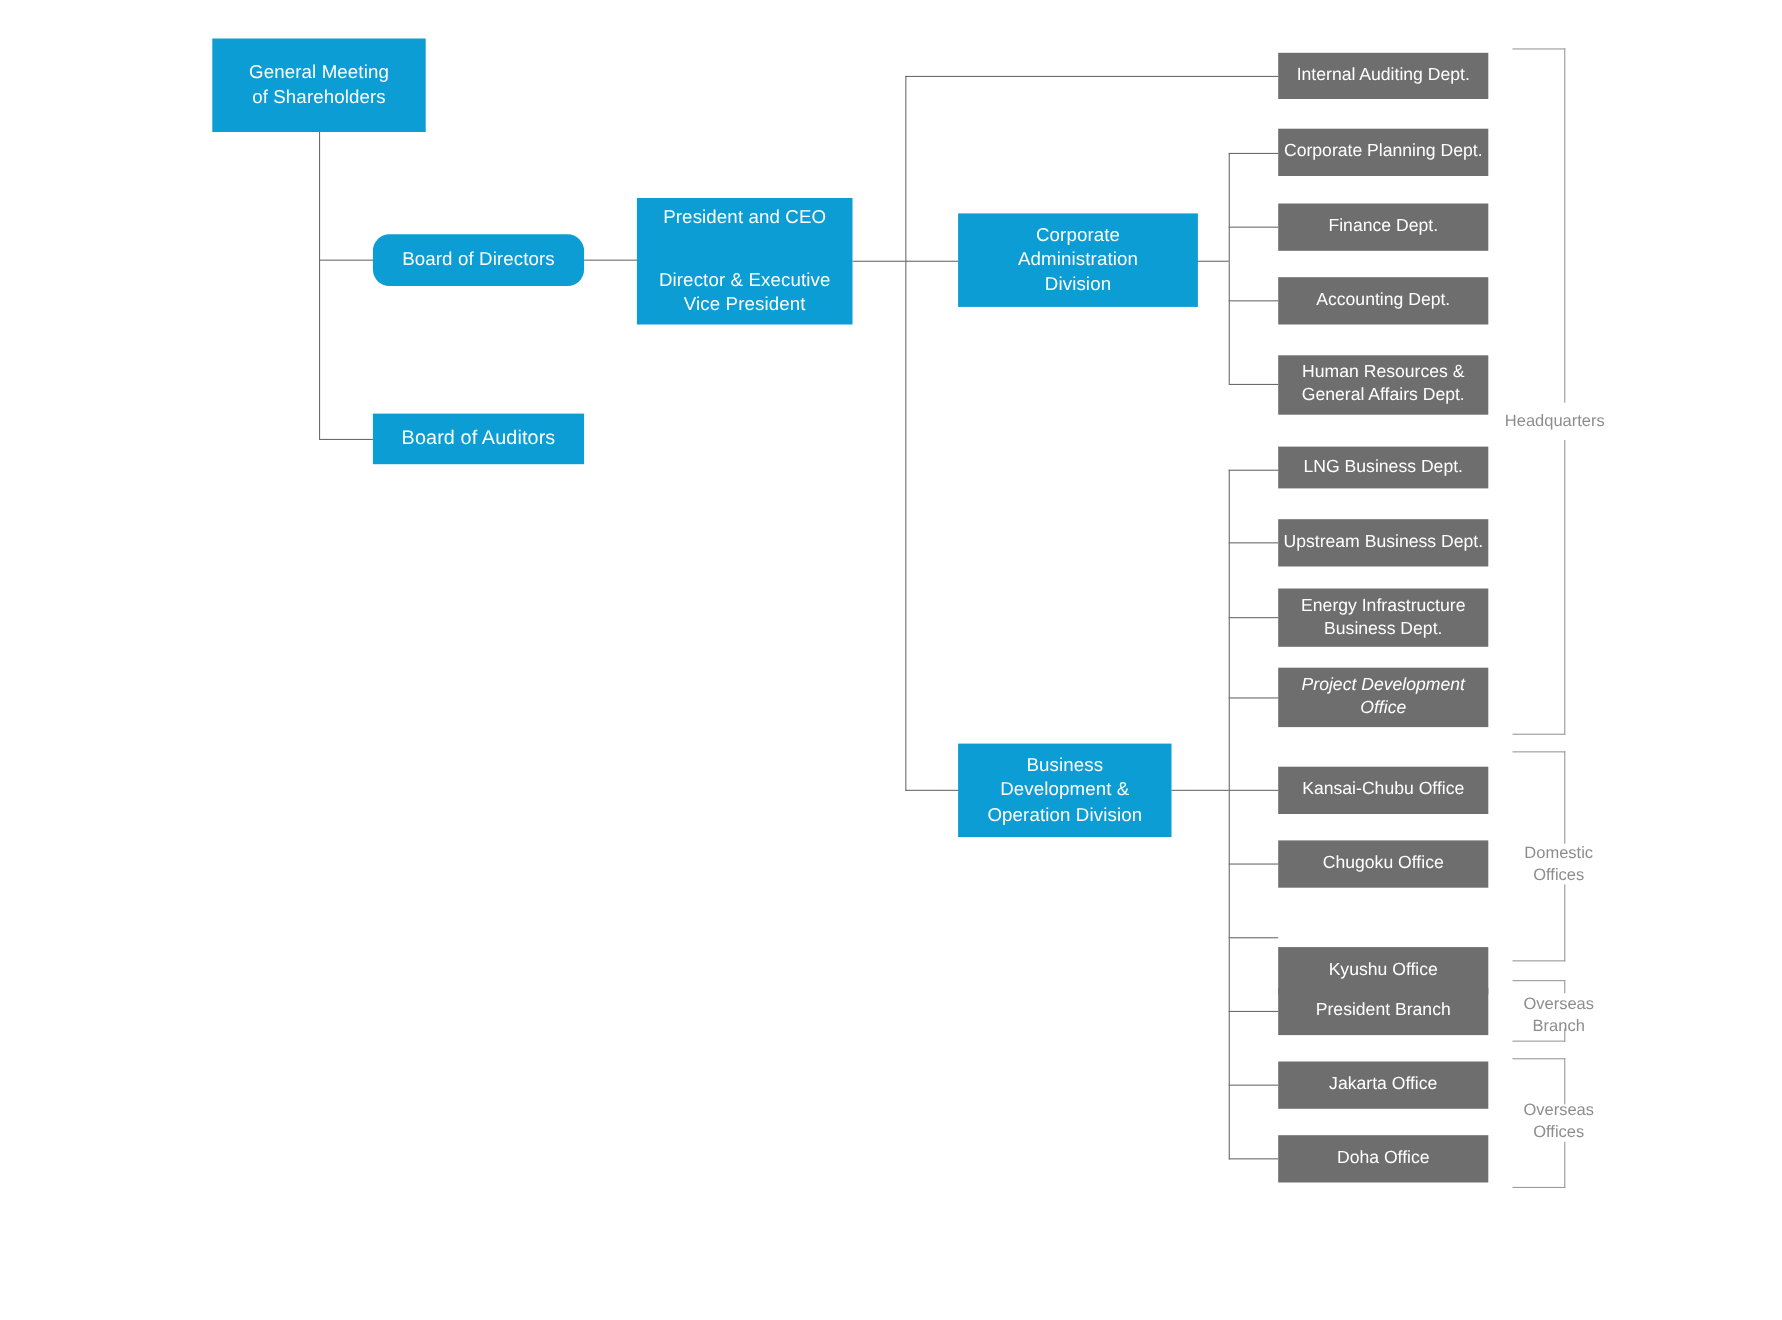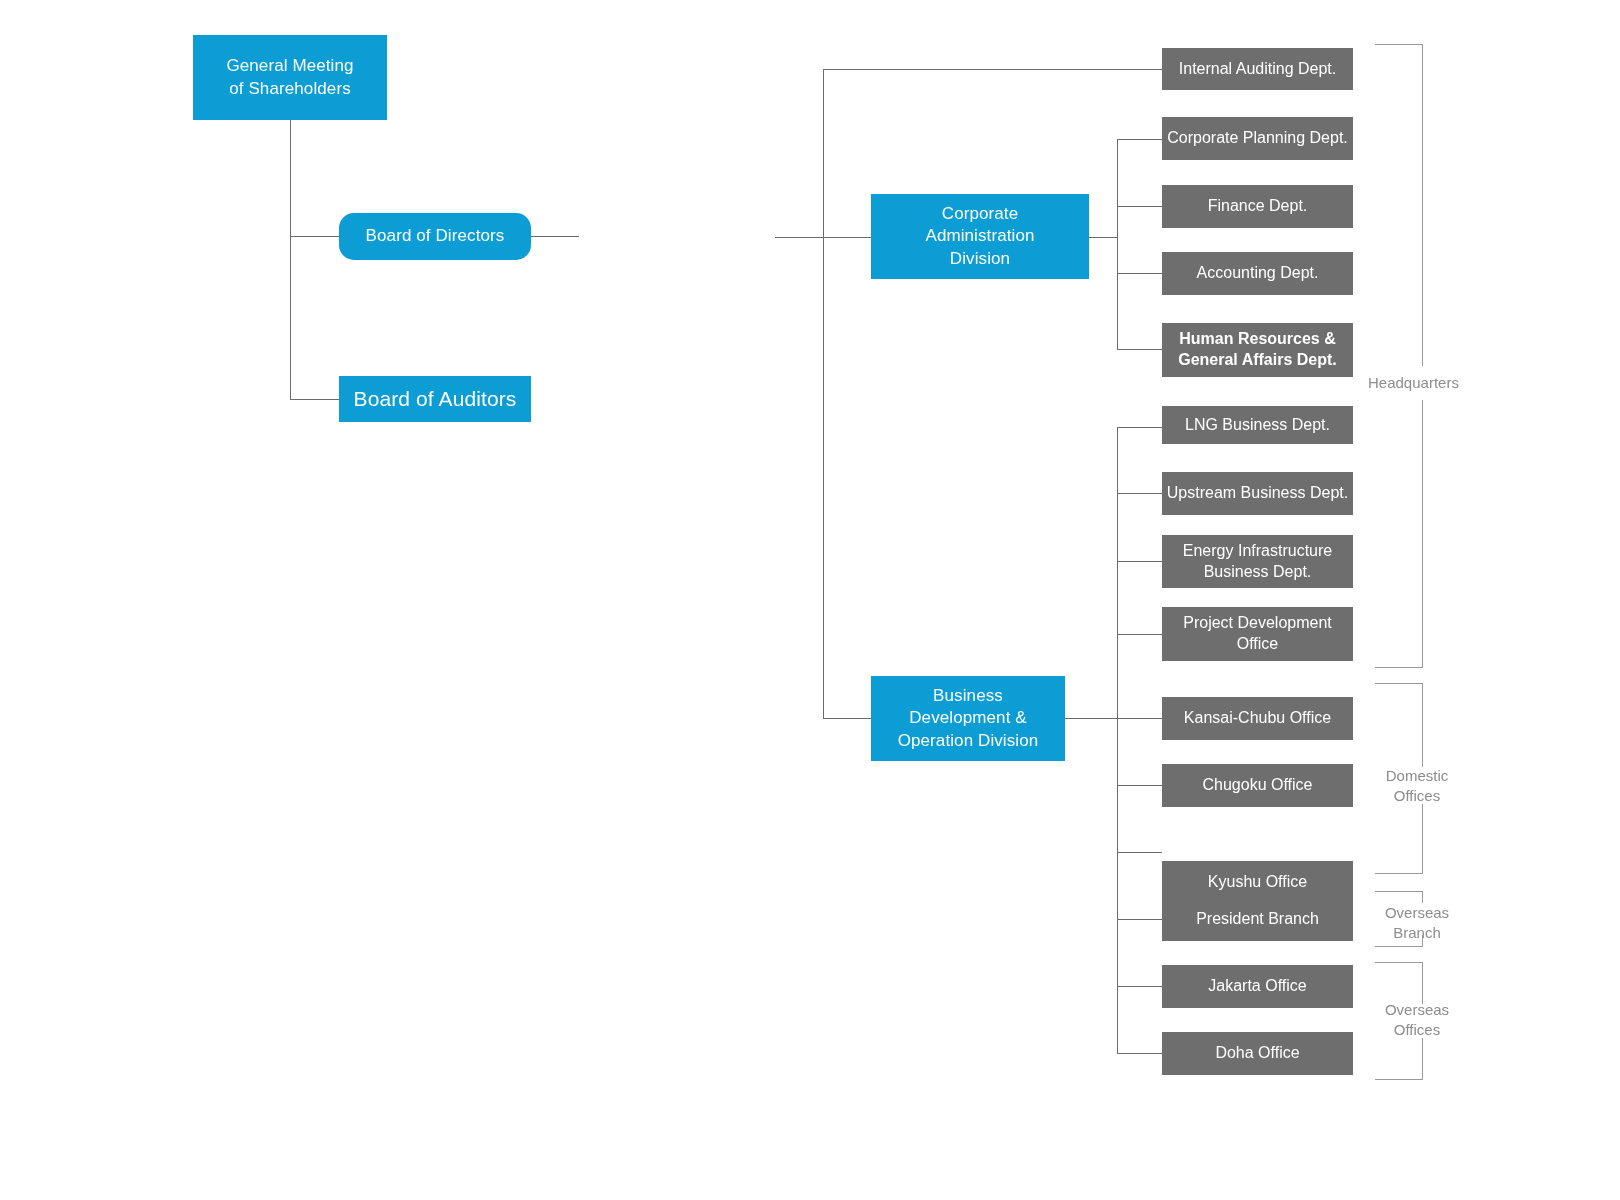--- a/index.html
+++ b/index.html
@@ -33,21 +33,21 @@
   .node.blue { background: #0b9dd4; }
   .node .label {
     display: block;
     width: 100%;
     padding: 0 6px;
     box-sizing: border-box;
   }
   .n-shareholders { left:193px; top:35px;  width:194px; height:85px; font-size:17px; }
   .n-directors    { left:339px; top:213px; width:192px; height:47px; font-size:17px;border-radius:15px; }
   .n-president    { left:579px; top:180px; width:196px; height:115px; font-size:17px; }
-  .n-auditors     { left:339px; top:376px; width:192px; height:46px; font-size:21px; }
+  .n-auditors     { left:339px; top:376px; width:192px; height:46px; font-size:18px; }
   .n-corpadmin    { left:871px; top:194px; width:218px; height:85px; font-size:17px; }
   .n-bizdev       { left:871px; top:676px; width:194px; height:85px; font-size:17px; }
 
   .dept {
     position: absolute;
     left: 1162px;
     width: 191px;
     background: #6e6e6e;
     color: #ffffff;
     display: flex;
@@ -130,20 +130,27 @@
 
   <div class="node blue n-shareholders">
     <span class="label" style="white-space:pre-line;">General Meeting
 of Shareholders</span>
   </div>
 
   <div class="node blue n-directors">
     <span class="label" style="white-space:pre-line;">Board of Directors</span>
   </div>
 
+  <div class="node blue n-president">
+    <span class="label" style="white-space:pre-line;">
+      <span style="display:block;">President and CEO</span>
+      <span style="display:block; margin-top:12px; white-space:pre-line;">Director &amp; Executive
+Vice President</span>
+    </span>
+  </div>
 
   <div class="node blue n-auditors">
     <span class="label" style="white-space:pre-line;">Board of Auditors</span>
   </div>
 
   <div class="node blue n-corpadmin">
     <span class="label" style="white-space:pre-line;">Corporate
 Administration
 Division</span>
   </div>
@@ -160,35 +167,35 @@
   <div class="dept" style="top:117px; height:43px;">
     <span style="white-space:pre-line;">Corporate Planning Dept.</span>
   </div>
   <div class="dept" style="top:185px; height:43px;">
     <span style="white-space:pre-line;">Finance Dept.</span>
   </div>
   <div class="dept" style="top:252px; height:43px;">
     <span style="white-space:pre-line;">Accounting Dept.</span>
   </div>
   <div class="dept" style="top:323px; height:54px;">
-    <span style="white-space:pre-line;font-weight:bold;">Human Resources &amp;
+    <span style="white-space:pre-line;">Human Resources &amp;
 General Affairs Dept.</span>
   </div>
   <div class="dept" style="top:406px; height:38px;">
     <span style="white-space:pre-line;">LNG Business Dept.</span>
   </div>
   <div class="dept" style="top:472px; height:43px;">
     <span style="white-space:pre-line;">Upstream Business Dept.</span>
   </div>
   <div class="dept" style="top:535px; height:53px;">
     <span style="white-space:pre-line;">Energy Infrastructure
 Business Dept.</span>
   </div>
   <div class="dept" style="top:607px; height:54px;">
-    <span style="white-space:pre-line;">Project Development
+    <span style="white-space:pre-line;font-style:italic;">Project Development
 Office</span>
   </div>
   <div class="dept" style="top:697px; height:43px;">
     <span style="white-space:pre-line;">Kansai-Chubu Office</span>
   </div>
   <div class="dept" style="top:764px; height:43px;">
     <span style="white-space:pre-line;">Chugoku Office</span>
   </div>
   <div class="dept" style="top:831px; height:43px;margin-top:30px;">
     <span style="white-space:pre-line;">Kyushu Office</span>

